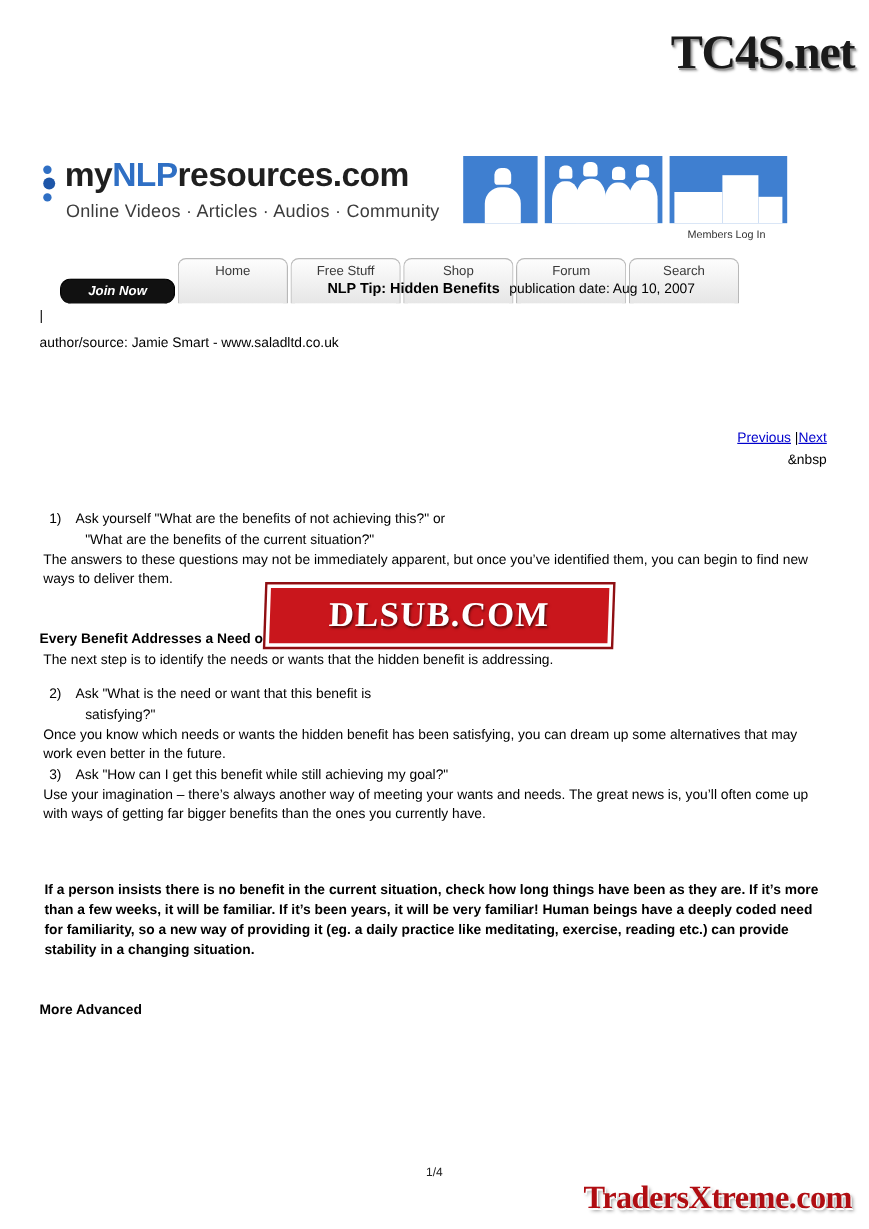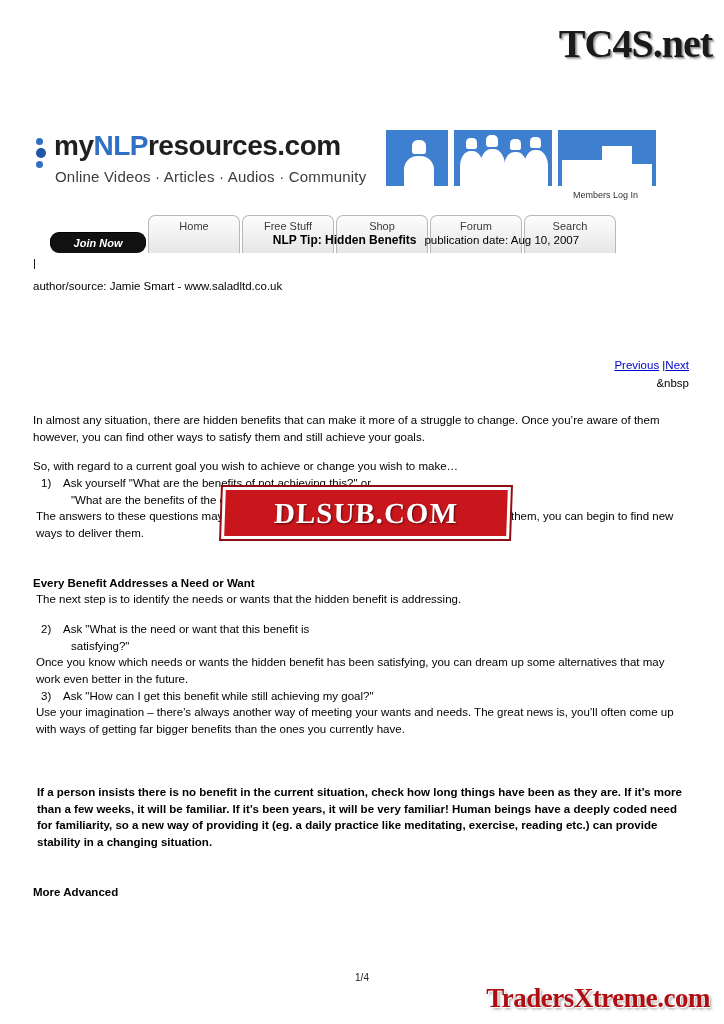--- a/index.html
+++ b/index.html
@@ -307,25 +307,23 @@
   <div class="pipe">|</div>
   <div class="author">author/source: Jamie Smart - www.saladltd.co.uk</div>
 
   <div class="navlinks">
     <a href="#">Previous</a><span> |</span><a href="#">Next</a>
   </div>
   <div class="nbsp-line">&amp;nbsp</div>
 
   <div class="gap-lg"></div>
 
-  <p class="body">In almost any situation, there are hidden benefits that can make it more of a struggle to change. Once you’re aware of them however, you can find other ways to satisfy them and still achieve your goals.</p>
-
-  <div class="gap-md"></div>
-
-  <p class="body">So, with regard to a current goal you wish to achieve or change you wish to make…</p>
+
+  <div class="gap-md"></div>
+
 
   <div class="numbered">
     <div class="num-row">
       <div class="n">1)</div>
       <div class="t">Ask yourself "What are the benefits of not achieving this?" or</div>
     </div>
     <div class="indent">"What are the benefits of the current situation?"</div>
   </div>
 
   <p class="body" style="padding-left:3px;">The answers to these questions may not be immediately apparent, but once you’ve identified them, you can begin to find new ways to deliver them.</p>

